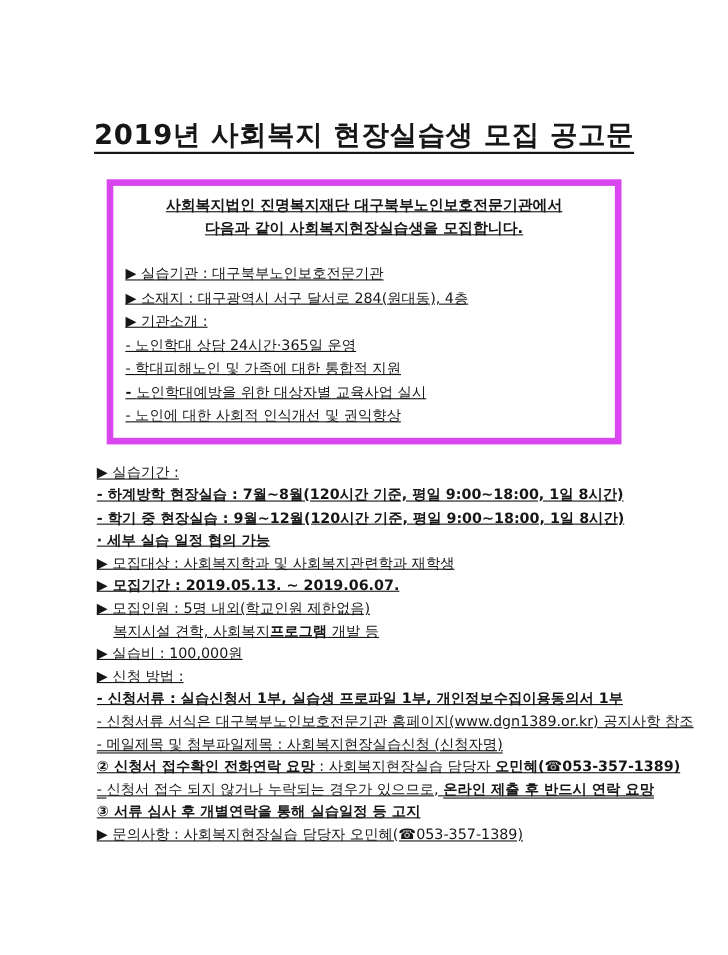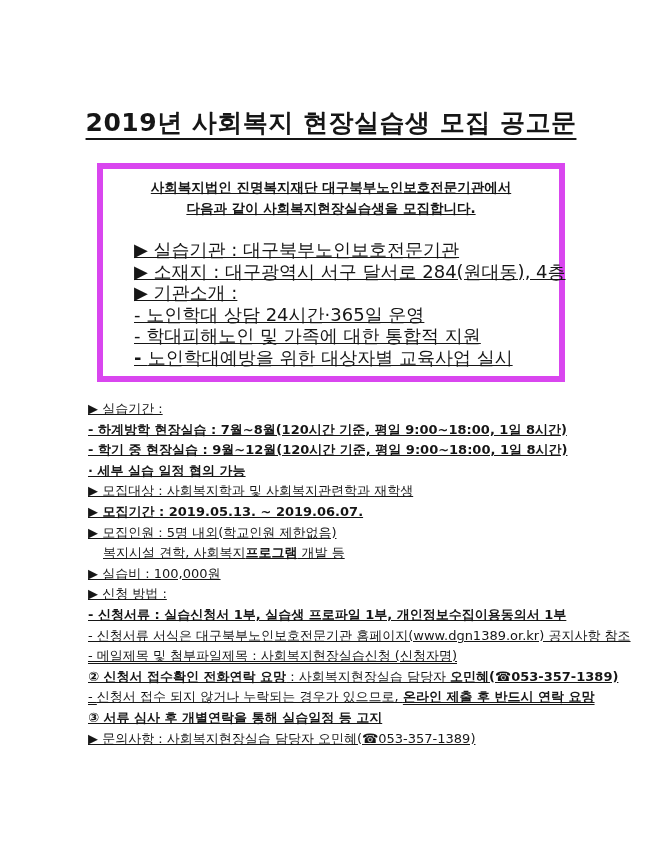--- a/index.html
+++ b/index.html
@@ -44,24 +44,23 @@
     font-size: 13.5px;
     font-weight: bold;
     line-height: 21px;
     white-space: nowrap;
   }
   .intro-list {
     margin-top: 20px;
     padding-left: 11px;
   }
   .intro-list .line {
-    font-size: 18px;
+    font-size: 13px;
     line-height: 21.5px;
     white-space: nowrap;
-    margin-left: 20px;
   }
   .body-list {
     margin: 17px 0 0 88px;
     width: 540px;
   }
   .body-list .line {
     font-size: 13px;
     line-height: 20.6px;
     white-space: nowrap;
   }
@@ -89,20 +88,21 @@
         <div class="line"><span class="seg b">사회복지법인 진명복지재단 대구북부노인보호전문기관에서</span></div>
         <div class="line"><span class="seg b">다음과 같이 사회복지현장실습생을 모집합니다.</span></div>
       </div>
     <div class="intro-list">
         <div class="line"><span class="seg">▶ 실습기관 : 대구북부노인보호전문기관</span></div>
         <div class="line"><span class="seg">▶ 소재지 : 대구광역시 서구 달서로 284(원대동), 4층</span></div>
         <div class="line"><span class="seg">▶ 기관소개 :</span></div>
         <div class="line"><span class="seg">- 노인학대 상담 24시간·365일 운영</span></div>
         <div class="line"><span class="seg">- 학대피해노인 및 가족에 대한 통합적 지원</span></div>
         <div class="line"><span class="seg b">- </span><span class="seg">노인학대예방을 위한 대상자별 교육사업 실시</span></div>
+        <div class="line"><span class="seg">- 노인에 대한 사회적 인식개선 및 권익향상</span></div>
       </div>
   </div>
 
   <div class="body-list">
       <div class="line"><span class="seg">▶ 실습기간 :</span></div>
       <div class="line"><span class="seg b">- 하계방학 현장실습 : 7월~8월(120시간 기준, 평일 9:00~18:00, 1일 8시간)</span></div>
       <div class="line"><span class="seg b">- 학기 중 현장실습 : 9월~12월(120시간 기준, 평일 9:00~18:00, 1일 8시간)</span></div>
       <div class="line"><span class="seg b">· 세부 실습 일정 협의 가능</span></div>
       <div class="line"><span class="seg">▶ 모집대상 : 사회복지학과 및 사회복지관련학과 재학생</span></div>
       <div class="line"><span class="seg b">▶ 모집기간 : 2019.05.13. ~ 2019.06.07.</span></div>

